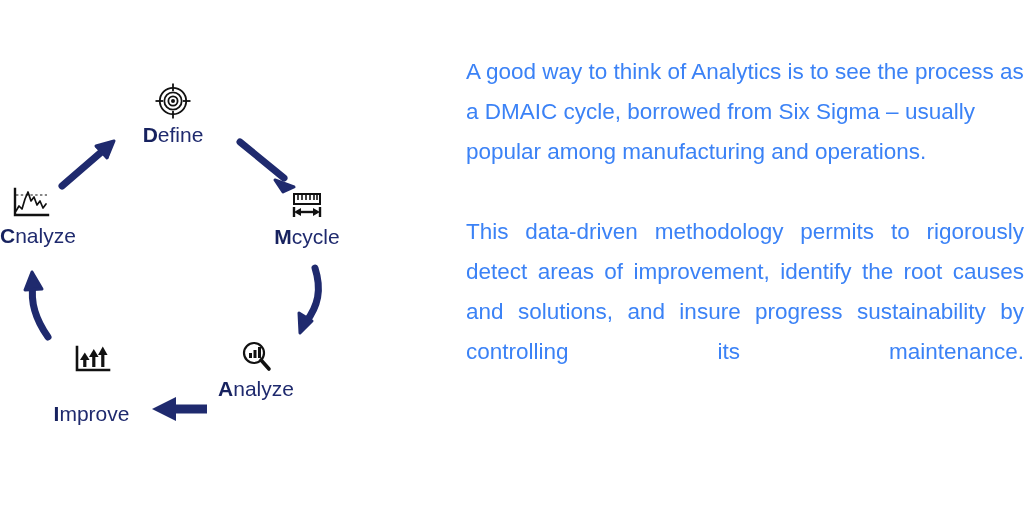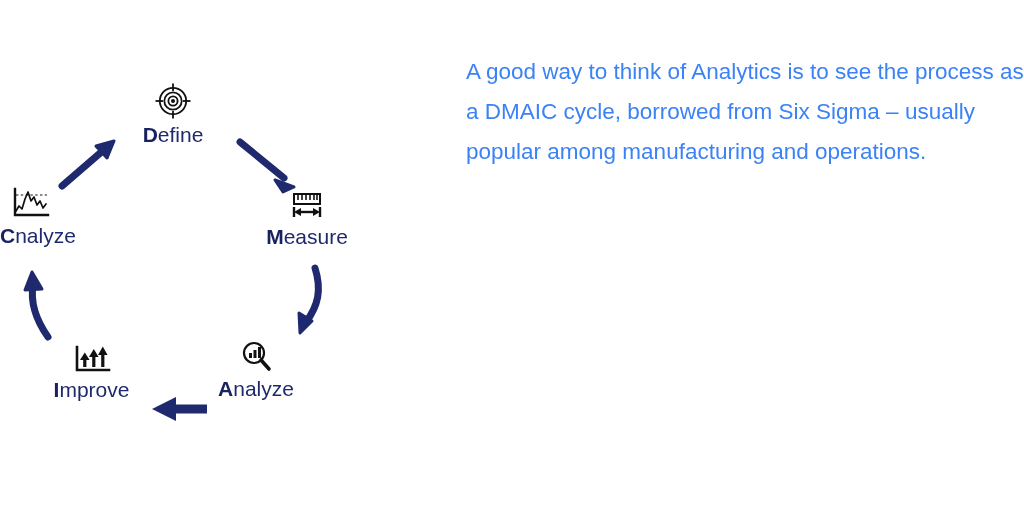--- a/index.html
+++ b/index.html
@@ -59,21 +59,21 @@
   }
   .node-label .lead {
     font-weight: 700;
     color: #17225f;
   }
 
   
   #node-define  { left: 118px; top: 82px;  width: 110px; }
   #node-measure { left: 248px; top: 192px; width: 118px; }
   #node-analyze { left: 201px; top: 340px; width: 110px; }
-  #node-improve { left: 35px;  top: 345px; width: 113px; }
+  #node-improve { left: 35px;  top: 345px; width: 113px; gap: 24px; }
   #node-control { left: 0px;   top: 187px; width: 80px;  }
 
   #node-control { align-items: flex-start; }
   #node-control .node-icon { margin-left: 10px; }
 
   
   #text-column {
     position: absolute;
     left: 466px;
     top: 52px;
@@ -162,21 +162,21 @@
           </g>
           <g stroke="#111111" stroke-width="2.4">
             <line x1="4" y1="15" x2="4" y2="25"></line>
             <line x1="30" y1="15" x2="30" y2="25"></line>
             <line x1="7" y1="20" x2="27" y2="20"></line>
           </g>
           <path d="M 4,20 L 11,16 L 11,24 Z" fill="#111111"></path>
           <path d="M 30,20 L 23,16 L 23,24 Z" fill="#111111"></path>
         </svg>
       </span>
-      <span class="node-label"><span class="lead">M</span><span>easure</span></span>
+      <span class="node-label"><span class="lead">M</span><span>cycle</span></span>
     </div>
 
     <div class="cycle-node" id="node-analyze">
       <span class="node-icon">
         <svg width="34" height="34" viewBox="0 0 34 34">
           <circle cx="15" cy="13" r="10" fill="none" stroke="#111111" stroke-width="2.2"></circle>
           <g fill="#111111">
             <rect x="10" y="13" width="3" height="5"></rect>
             <rect x="14.5" y="10" width="3" height="8"></rect>
             <rect x="19" y="7" width="3" height="11"></rect>
@@ -212,15 +212,16 @@
           <polyline points="6,24 9,19 12,22 15,12 18,5 21,14 24,10 27,18 30,14 33,21 36,17" fill="none" stroke="#111111" stroke-width="1.7" stroke-linejoin="round" stroke-linecap="round"></polyline>
         </svg>
       </span>
       <span class="node-label"><span class="lead">C</span><span>nalyze</span></span>
     </div>
 
   </div>
 
   <div id="text-column">
     <p class="para" id="para-intro">A good way to think of Analytics is to see the process as a DMAIC cycle, borrowed from Six Sigma – usually popular among manufacturing and operations.</p>
+    <p class="para" id="para-method">This data-driven methodology permits to rigorously detect areas of improvement, identify the root causes and solutions, and insure progress sustainability by controlling its maintenance.</p>
   </div>
 
 </div>
 
 </body></html>

